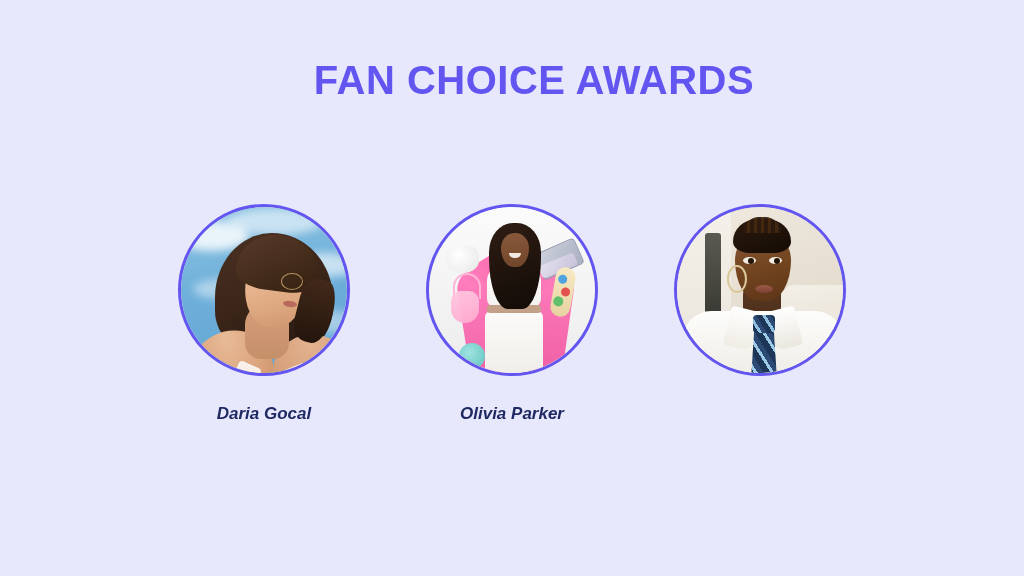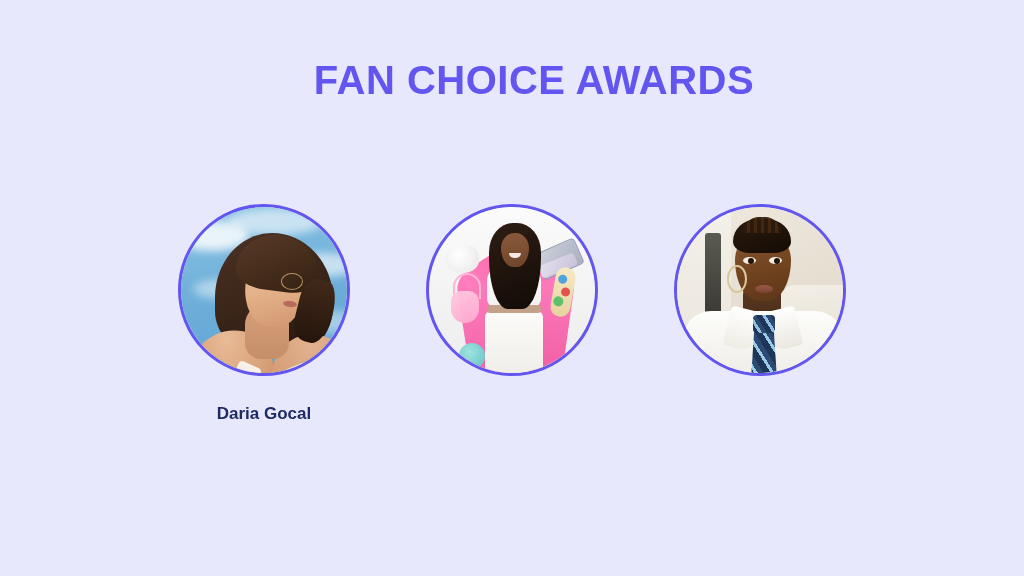--- a/index.html
+++ b/index.html
@@ -38,20 +38,21 @@
     top: 204px;
     left: 0;
     width: 1024px;
     height: 240px;
   }
   .nominee {
     position: absolute;
     top: 0;
     width: 260px;
     text-align: center;
+    font-style: italic;
   }
   .nominee-1 { left: 134px; }
   .nominee-2 { left: 382px; }
   .nominee-3 { left: 630px; }
 
   .avatar-ring {
     position: relative;
     width: 172px;
     height: 172px;
     margin: 0 auto;
@@ -410,20 +411,21 @@
           </div>
           <div class="ph2-skirt"></div>
           <div class="ph2-top"></div>
           <div class="ph2-waist"></div>
           <div class="ph2-hair"></div>
           <div class="ph2-face"></div>
           <div class="ph2-smile"></div>
           <div class="ph2-teal"></div>
         </div>
       </div>
+      <div class="nominee-name">Olivia Parker</div>
     </div>
 
     <div class="nominee nominee-3">
       <div class="avatar-ring">
         <div class="avatar-photo">
           <div class="ph3-bg"></div>
           <div class="ph3-wallPanel"></div>
           <div class="ph3-darkObj"></div>
           <div class="ph3-sofa"></div>
           <div class="ph3-neck"></div>

